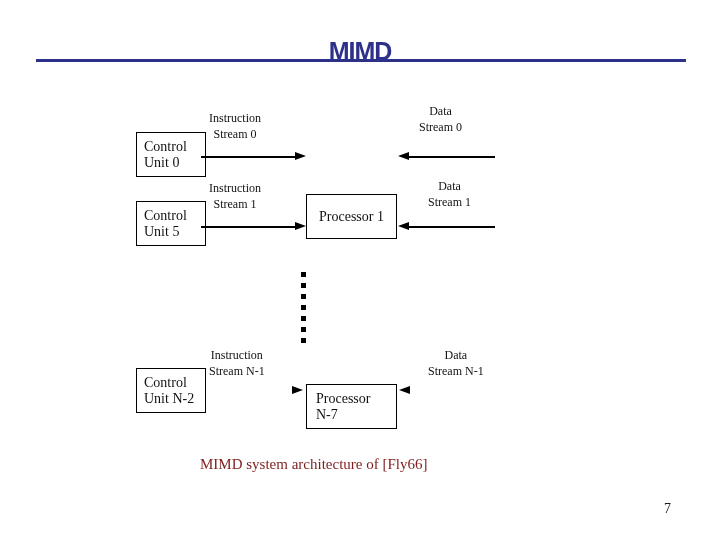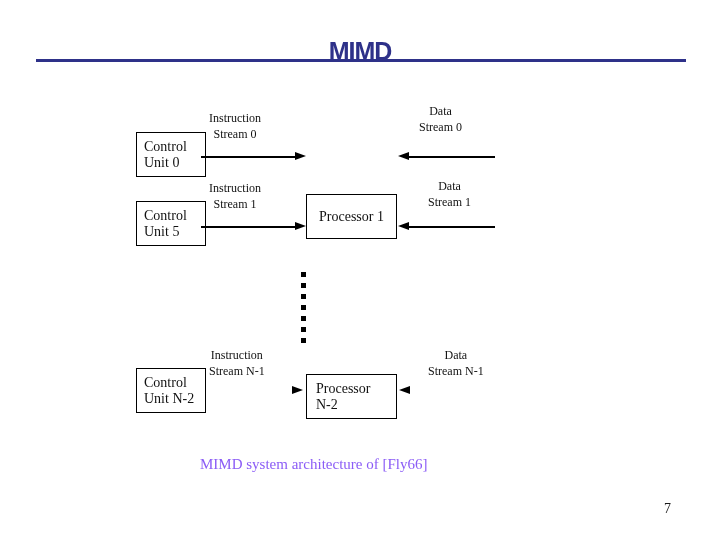--- a/index.html
+++ b/index.html
@@ -15,21 +15,21 @@
   .pr-center{left:306px;width:89px;height:43px;align-items:center;}
   .pr-left{left:306px;width:80px;height:43px;padding-left:9px;}
   .label{position:absolute;font-size:12px;line-height:15.5px;white-space:nowrap;text-align:center;}
   .hline{position:absolute;height:1.5px;background:#000;}
   .ah-r{position:absolute;width:0;height:0;border-top:4.5px solid transparent;
         border-bottom:4.5px solid transparent;border-left:11px solid #000;}
   .ah-l{position:absolute;width:0;height:0;border-top:4.5px solid transparent;
         border-bottom:4.5px solid transparent;border-right:11px solid #000;}
   .dots{position:absolute;left:301px;top:272px;display:flex;flex-direction:column;}
   .dot{width:5px;height:5px;background:#000;margin-bottom:6px;}
-  .caption{position:absolute;left:200px;top:456px;font-size:15px;color:#8b5cf6;}
+  .caption{position:absolute;left:200px;top:456px;font-size:15px;color:#7f1d1d;}
   .pagenum{position:absolute;left:664px;top:501px;font-size:14px;color:#1a1a1a;}
 </style>
 </head>
 <body>
 
 <div class="slide">
 
   <div class="title">MIMD</div>
   <div class="rule"></div>
 
@@ -82,23 +82,23 @@
 
   <div class="box cu" style="top:368px;">
     <span>Control</span>
     <span>Unit N-2</span>
   </div>
   <div class="label" style="left:209px;top:348px;">
     <div>Instruction</div>
     <div>Stream N-1</div>
   </div>
   <div class="ah-r" style="left:292px;top:386px;"></div>
-  <div class="box pr-left" style="top:374px;">
+  <div class="box pr-left" style="top:384px;">
     <span>Processor</span>
-    <span>N-2</span>
+    <span>N-7</span>
   </div>
   <div class="label" style="left:428px;top:348px;">
     <div>Data</div>
     <div>Stream N-1</div>
   </div>
   <div class="ah-l" style="left:399px;top:386px;"></div>
 
   <div class="caption">MIMD system architecture of [Fly66]</div>
   <div class="pagenum">7</div>
 

